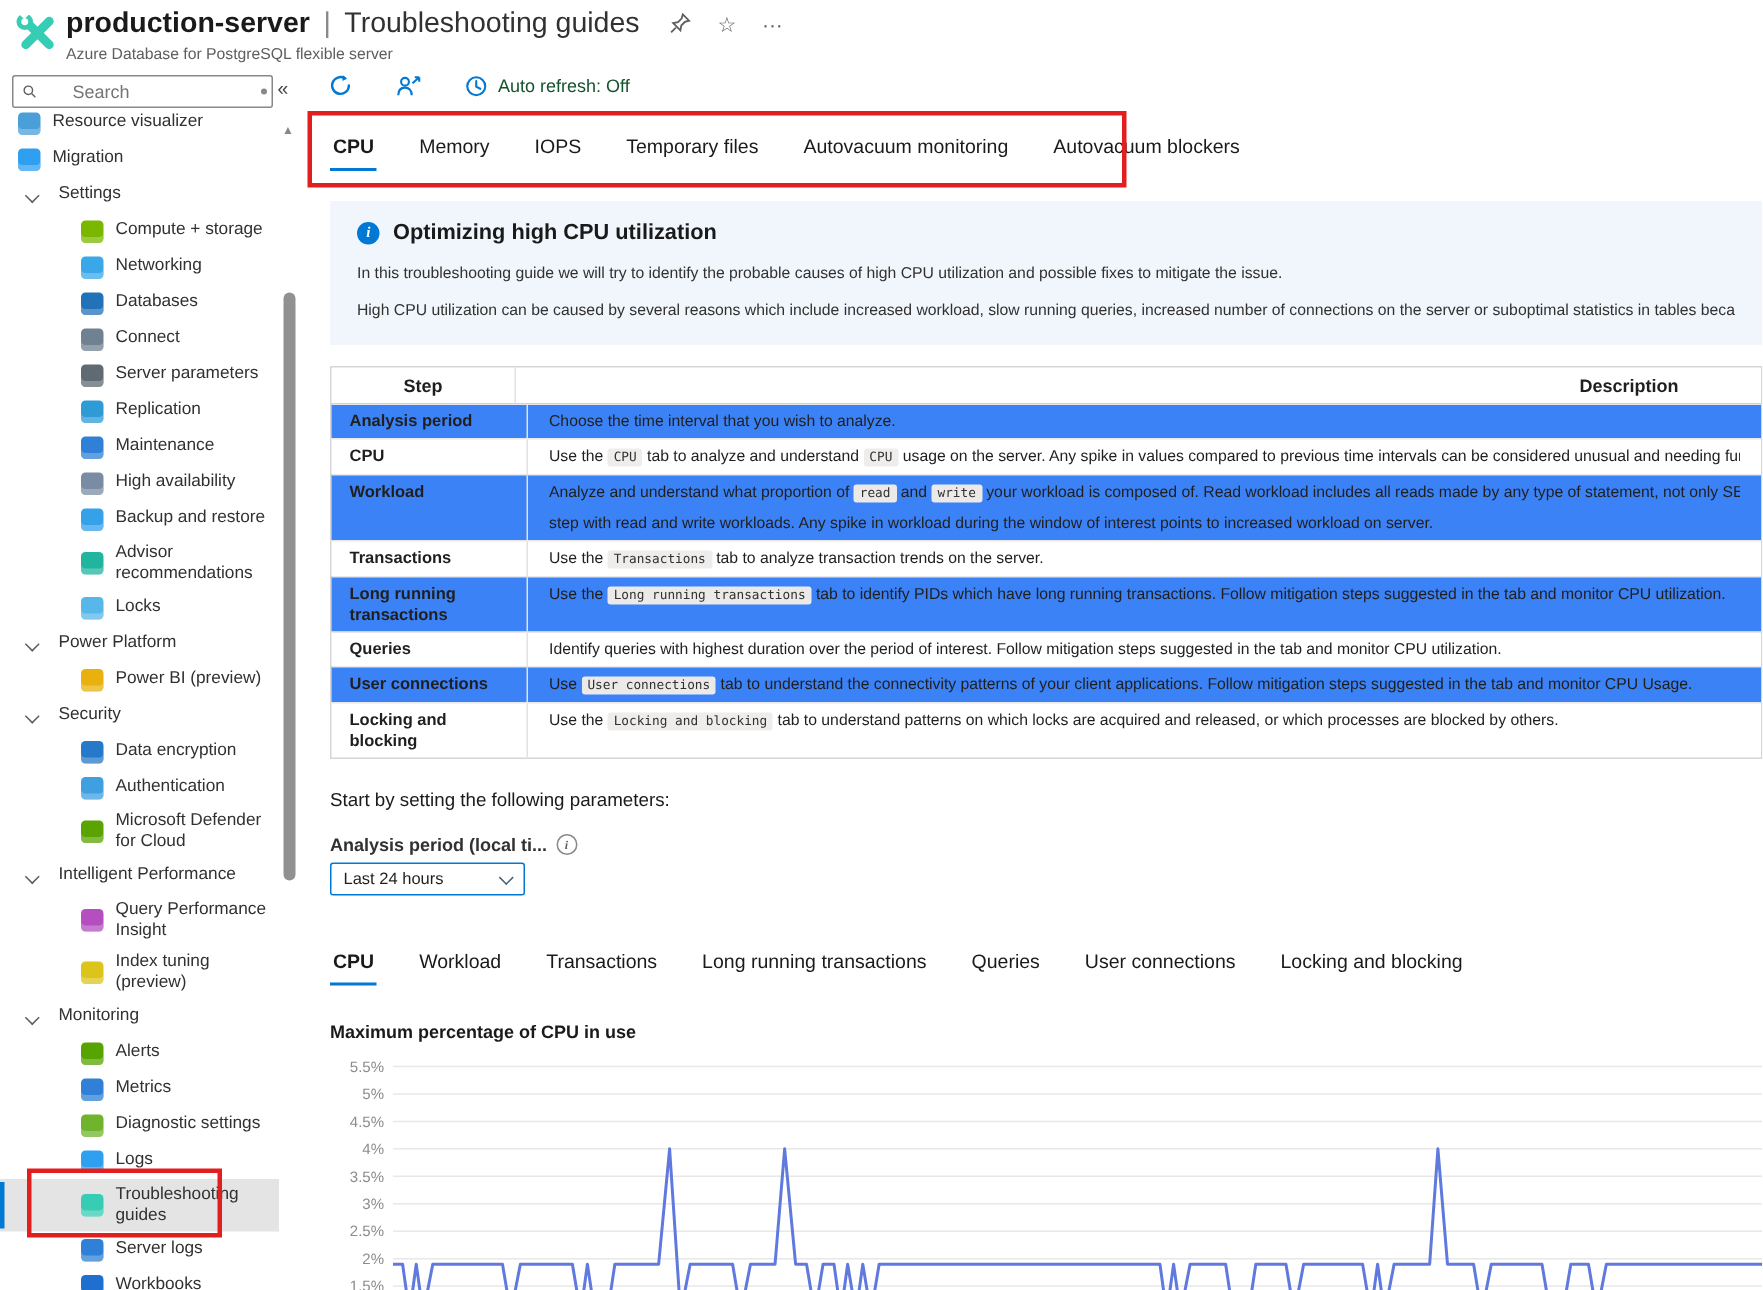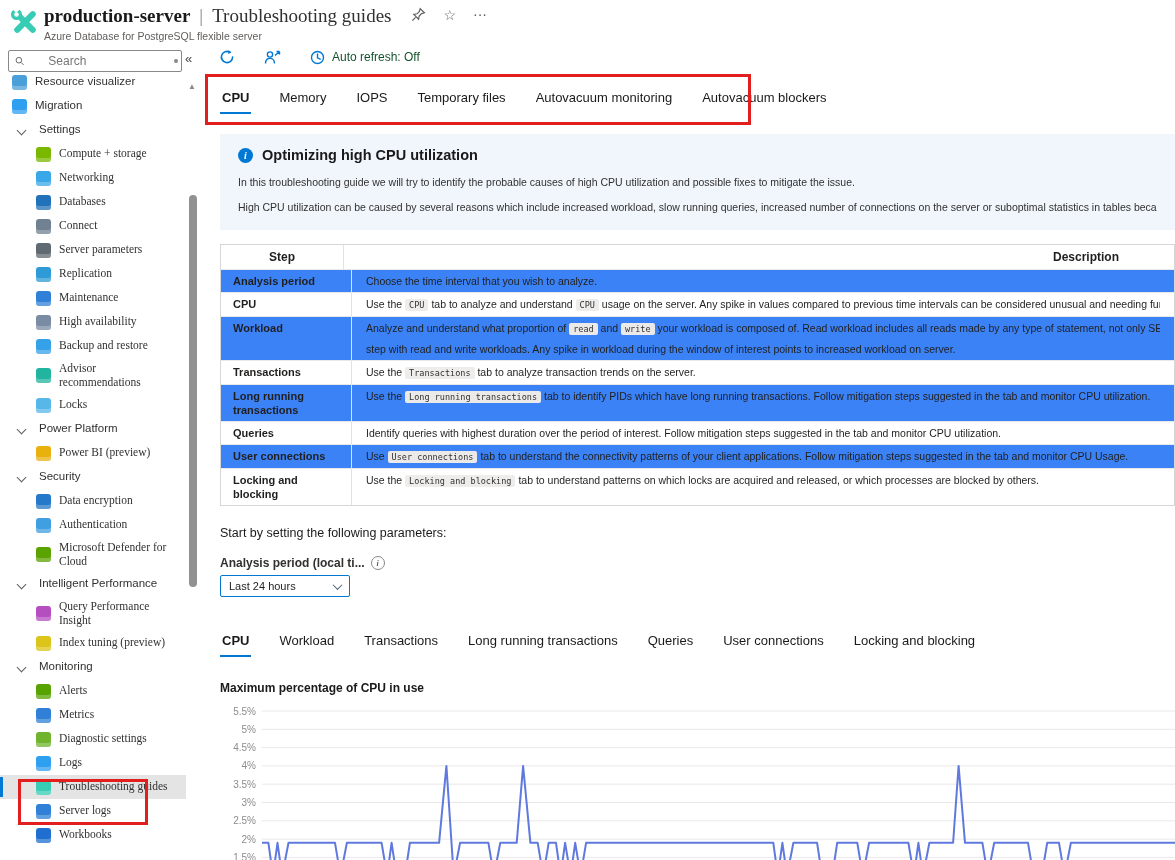--- a/index.html
+++ b/index.html
@@ -2,42 +2,42 @@
 <html><head>
 <meta charset="utf-8">
 <style>
   html,body{margin:0;padding:0;}
   body{width:1175px;height:860px;overflow:hidden;position:relative;background:#fff;
        font-family:"Liberation Sans",sans-serif;color:#201f1e;-webkit-font-smoothing:antialiased;}
   .app{position:absolute;inset:0;}
 
   
   .ts-logo{position:absolute;left:8px;top:6px;}
-  .title-line{position:absolute;left:44px;top:5px;font-size:19px;white-space:nowrap;display:flex;font-family:Liberation Serif, serif;}
+  .title-line{position:absolute;left:44px;top:5px;font-size:19px;white-space:nowrap;display:flex;}
   .res-name{font-weight:700;color:#1a1a1a;}
   .pipe{color:#8a8886;margin:0 9px;font-weight:400;}
   .page-name{color:#323130;}
   .hdr-actions{display:flex;gap:17px;margin-left:20px;color:#605e5c;align-items:center;}
   .hdr-actions span{cursor:pointer;font-size:14px;line-height:14px;}
   .subtitle{position:absolute;left:44px;top:30px;font-size:10.5px;color:#605e5c;}
 
   
   .search-wrap{position:absolute;left:8px;top:50px;width:160px;height:20px;border:1px solid #8a8886;
                border-radius:2px;display:flex;align-items:center;padding:0 6px;gap:22px;background:#fff;}
   .search-wrap input{border:none;outline:none;font-size:12px;width:100%;color:#323130;font-family:inherit;background:transparent;}
   .drag-dot{position:absolute;left:174px;top:59px;width:4px;height:4px;border-radius:50%;background:#8a8886;cursor:pointer;}
   .collapse{position:absolute;left:185px;top:51px;font-size:13px;color:#484644;cursor:pointer;}
   .toolbar{position:absolute;left:219px;top:49px;display:flex;align-items:center;gap:29px;font-size:12px;color:#14532d;}
   .tb-btn{display:flex;align-items:center;gap:7px;cursor:pointer;}
 
   
   .sidebar{position:absolute;left:0;top:70px;width:186px;bottom:0;overflow:hidden;font-size:11.5px;color:#323130;}
   .nav-row{position:relative;display:flex;align-items:center;padding:0 8px 0 12px;min-height:24px;cursor:pointer;}
   .nav-row.group{padding-left:17px;}
-  .nav-row.child{padding-left:36px;font-family:Liberation Serif, serif;}
+  .nav-row.child{padding-left:54px;}
   .nav-row.selected{background:#e4e4e4;}
   .nav-icon{width:15px;height:15px;border-radius:3px;margin-right:8px;flex:none;box-shadow:inset 0 -4px rgba(255,255,255,.25);}
   .chevron{width:6px;height:6px;border-left:1.5px solid #605e5c;border-bottom:1.5px solid #605e5c;
            transform:rotate(-45deg);margin:0 14px 0 1px;flex:none;}
   .nav-label{line-height:13.5px;padding:4px 0;max-width:120px;}
   .selbar{position:absolute;left:0;top:2px;bottom:2px;width:3px;background:#0078d4;}
 
   
   .scrollcol{position:absolute;left:186px;top:74px;width:14px;bottom:0;background:#fff;}
   .scroll-up{position:absolute;top:8px;left:2px;font-size:8px;color:#8a8886;cursor:pointer;}

